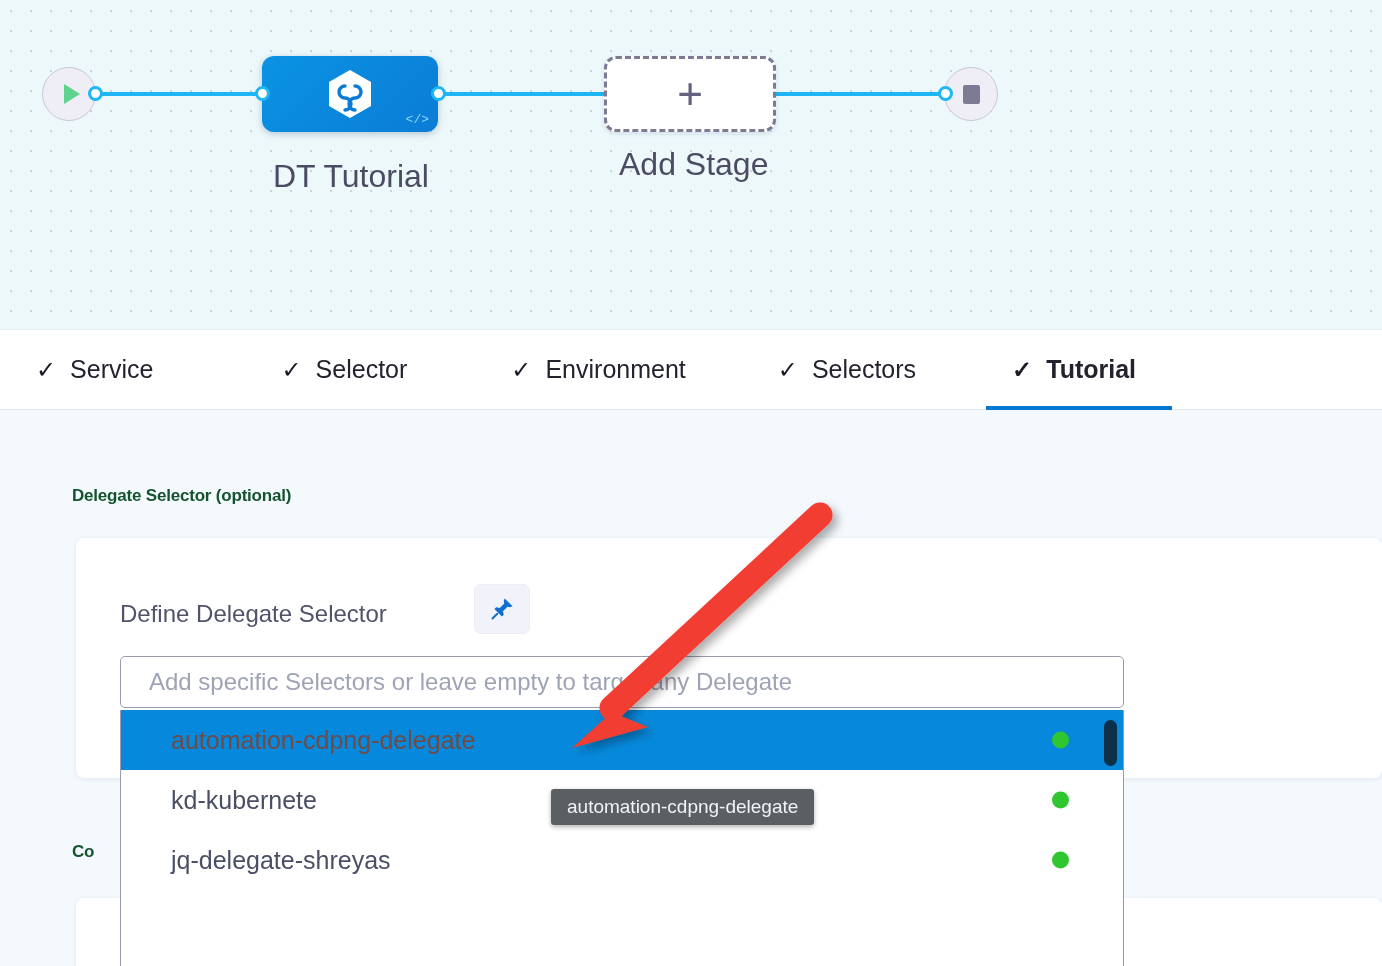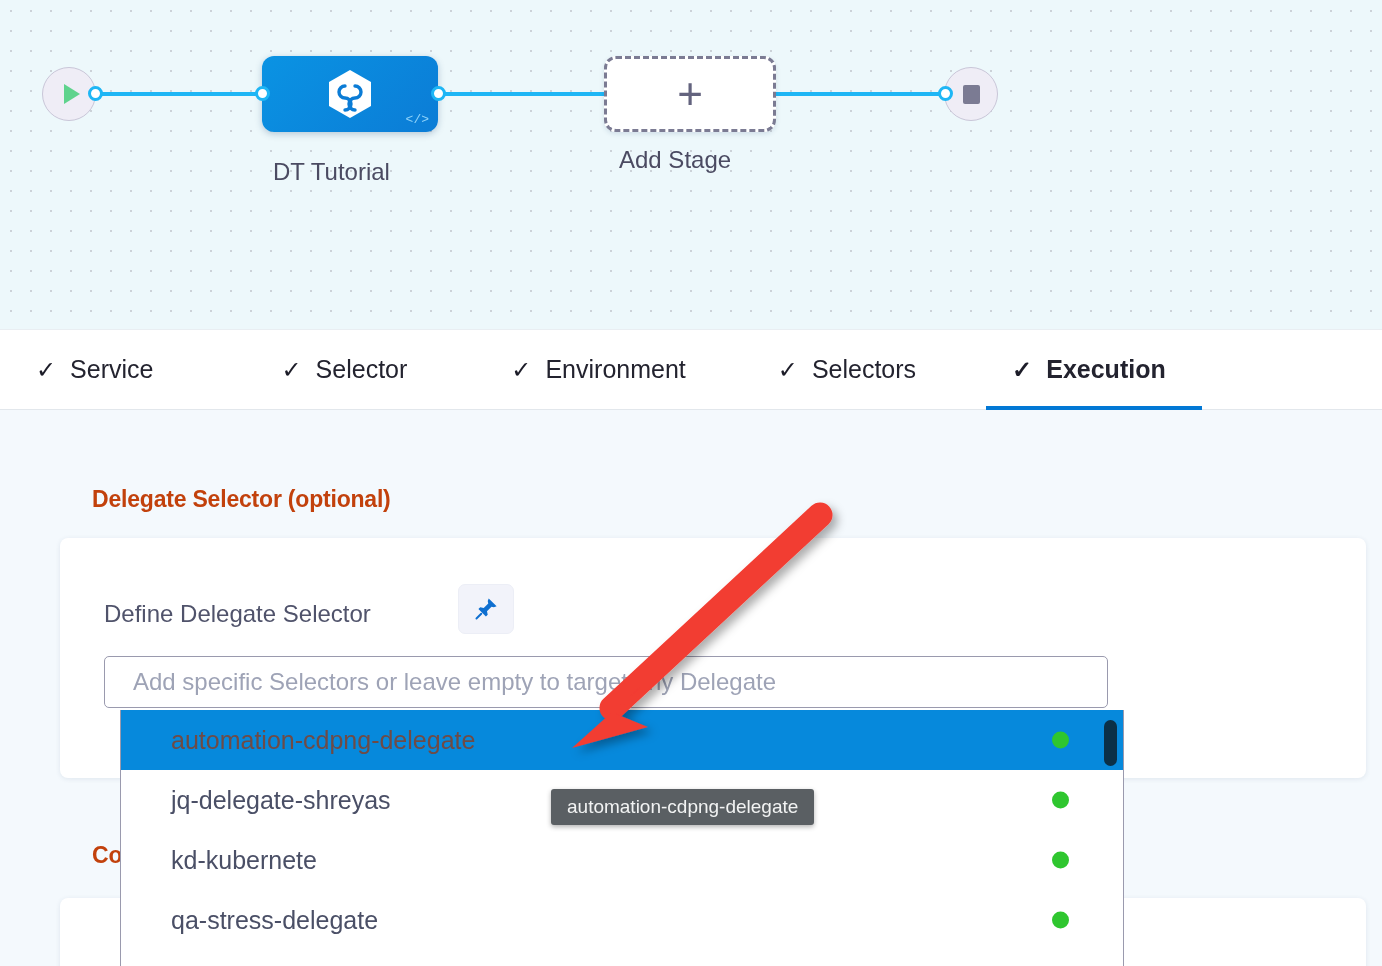--- a/index.html
+++ b/index.html
@@ -55,21 +55,21 @@
     font-size: 13px; color: #8fd3fa; font-family: "Liberation Mono", monospace;
   }
   .add-stage-node {
     position: absolute; left: 604px; top: 56px; width: 172px; height: 76px;
     background: #ffffff; border: 3px dashed #7b7b93; border-radius: 12px;
     display: flex; align-items: center; justify-content: center;
     box-shadow: 0 2px 5px rgba(20,60,110,.13);
   }
   .plus-glyph { font-size: 44px; line-height: 40px; color: #63637e; font-weight: 300; }
   .node-label {
-    position: absolute; font-size: 24px; color: #4b4b62; white-space: nowrap;
+    position: absolute; font-size: 32px; color: #4b4b62; white-space: nowrap;
   }
 
   
   .tabs {
     position: absolute; left: 0; top: 330px; width: 1382px; height: 80px;
     background: #ffffff; border-bottom: 1px solid #e2e7ec;
     display: flex; align-items: center;
   }
   .tab {
     display: flex; align-items: center; gap: 14px;
@@ -87,28 +87,28 @@
     content: ""; position: absolute; left: -26px; right: -36px; bottom: 0;
     height: 4px; background: #0278d5;
   }
 
   
   .content {
     position: absolute; left: 0; top: 410px; width: 1382px; height: 556px;
     background: #f4f9fd; overflow: hidden;
   }
   .section-title {
-    position: absolute; left: 92px; font-size: 23px; font-weight: 700; color: #c2410c;
+    position: absolute; left: 72px; font-size: 17px; font-weight: 700; color: #14532d;
     letter-spacing: -0.2px;
   }
   .title-delegate { top: 76px; }
   .title-conditional { top: 432px; }
 
   .card {
-    position: absolute; left: 60px; width: 1306px; background: #ffffff;
+    position: absolute; left: 76px; width: 1306px; background: #ffffff;
     border-radius: 8px; box-shadow: 0 1px 5px rgba(40,70,110,.10); padding-left: 41px;
   }
   .card-delegate { top: 128px; height: 240px; }
   .card-conditional { top: 488px; height: 120px; }
 
   .field-label {
     position: absolute; left: 44px; top: 62px; font-size: 24px; color: #50536b;
   }
   .pin-btn {
     position: absolute; left: 398px; top: 46px; width: 56px; height: 50px;
@@ -207,21 +207,21 @@
     <div class="tab tab-2">
       <span class="check">✓</span>
       <span>Environment</span>
     </div>
     <div class="tab tab-3">
       <span class="check">✓</span>
       <span>Selectors</span>
     </div>
     <div class="tab tab-4 active">
       <span class="check">✓</span>
-      <span>Execution</span>
+      <span>Tutorial</span>
     </div>
   </div>
 
   <div class="content">
 
     <div class="section-title title-delegate">Delegate Selector (optional)</div>
 
     <div class="card card-delegate">
       <div class="field-label">Define Delegate Selector</div>
 
@@ -241,29 +241,25 @@
 
     <div class="card card-conditional"></div>
   </div>
 
   <div class="dropdown">
     <div class="dd-item selected">
       <span>automation-cdpng-delegate</span>
       <span class="dd-dot"></span>
     </div>
     <div class="dd-item">
-      <span>jq-delegate-shreyas</span>
-      <span class="dd-dot"></span>
-    </div>
-    <div class="dd-item">
       <span>kd-kubernete</span>
       <span class="dd-dot"></span>
     </div>
     <div class="dd-item">
-      <span>qa-stress-delegate</span>
+      <span>jq-delegate-shreyas</span>
       <span class="dd-dot"></span>
     </div>
     <div class="dd-scrollbar"></div>
   </div>
 
   <div class="tooltip">
     <span>automation-cdpng-delegate</span>
   </div>
 
   <svg class="arrow-layer">

